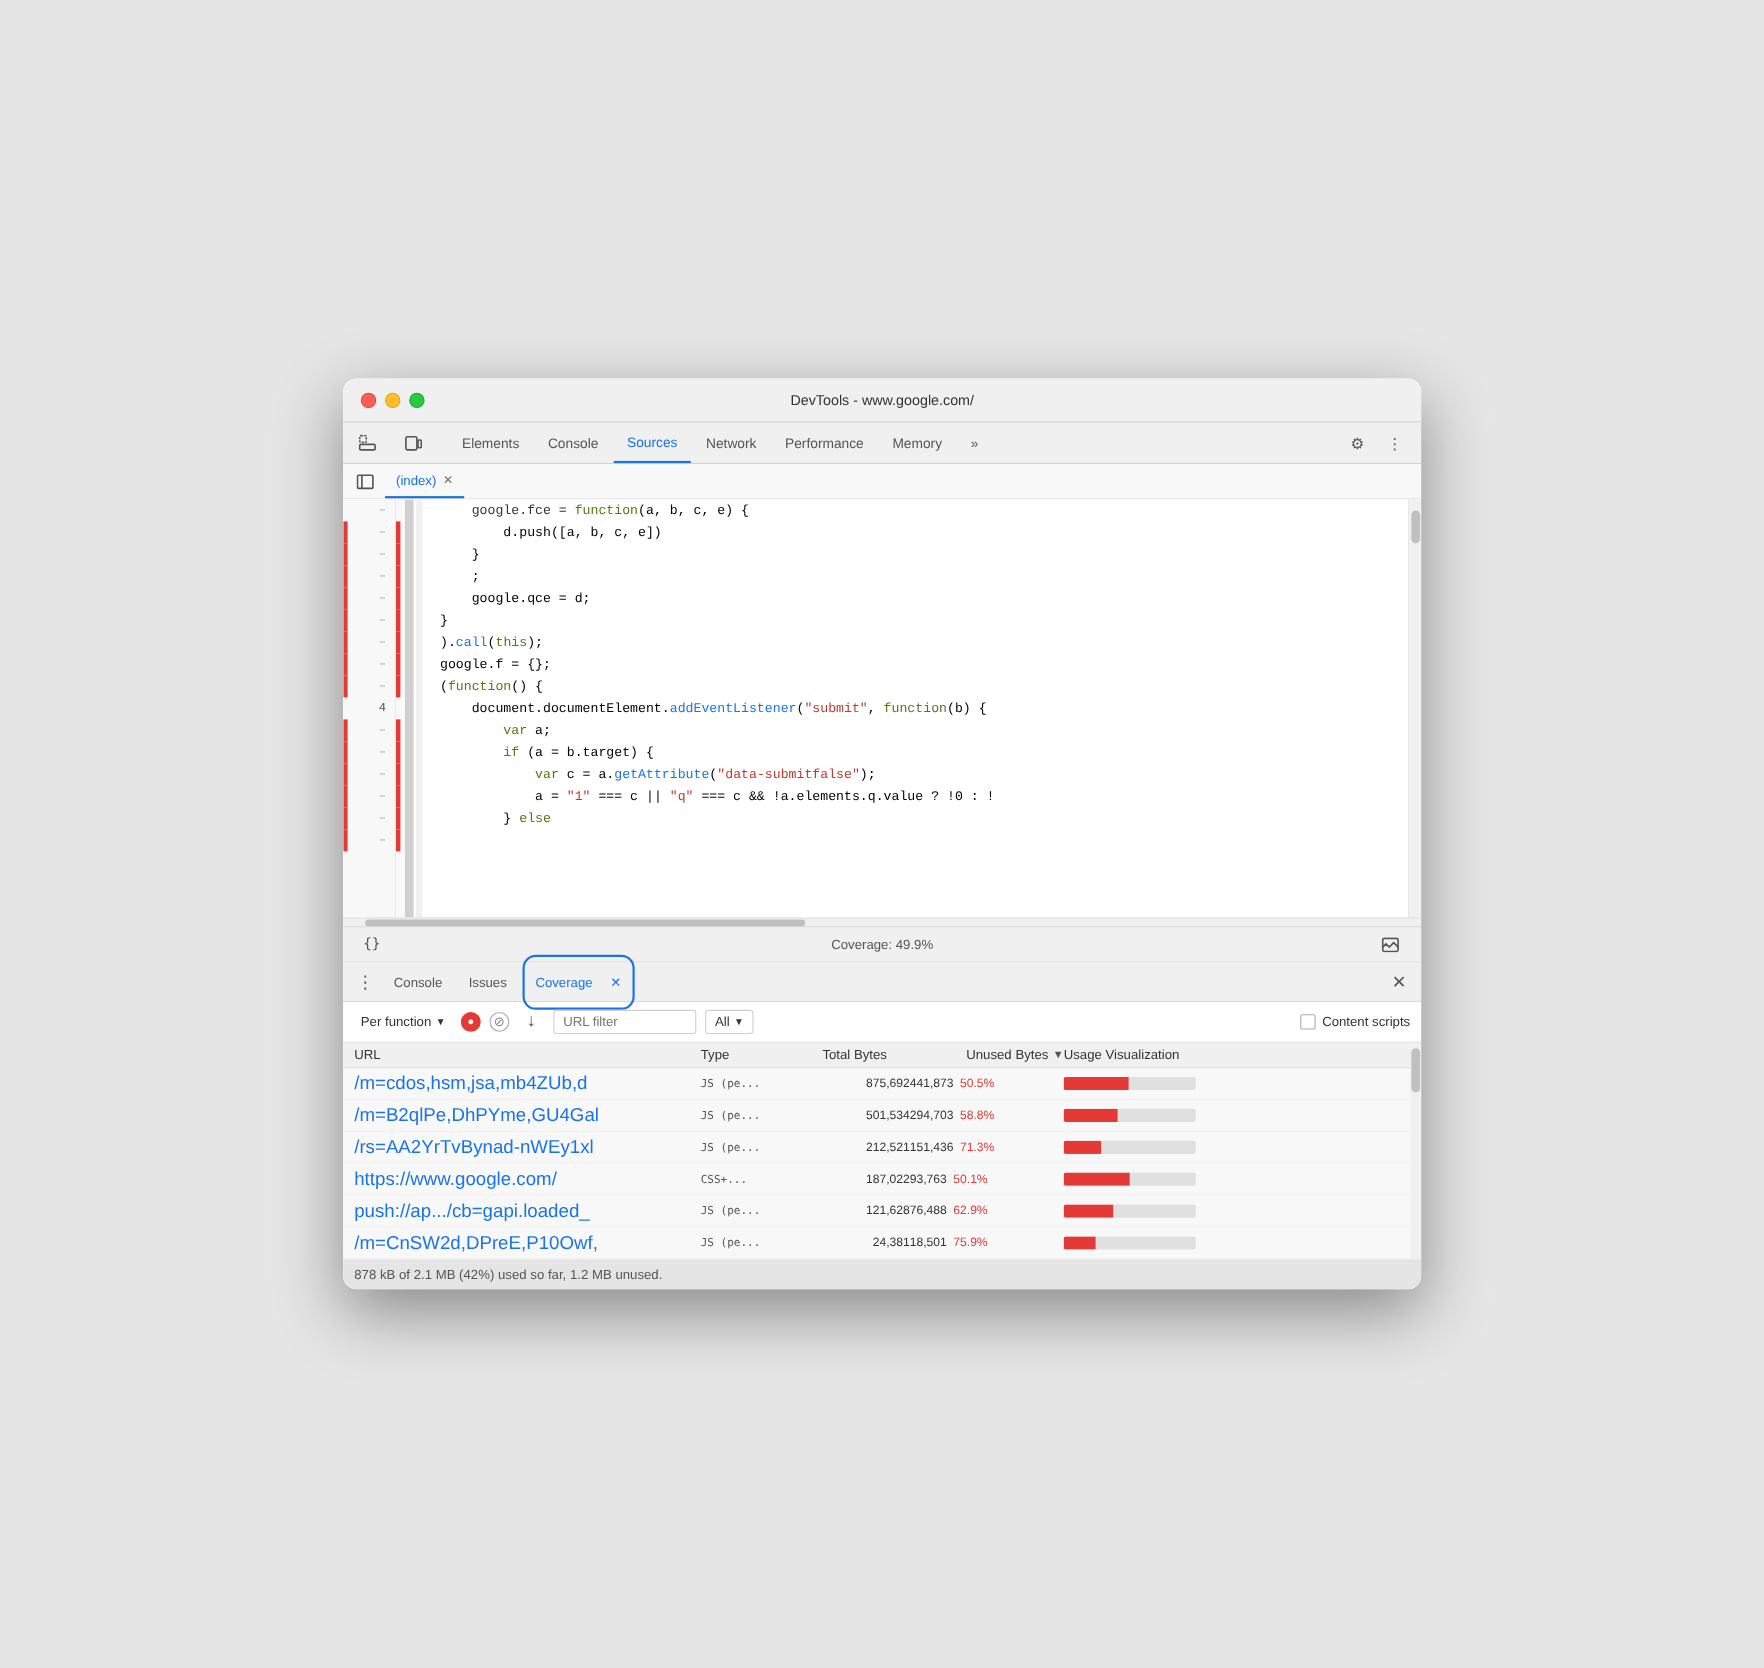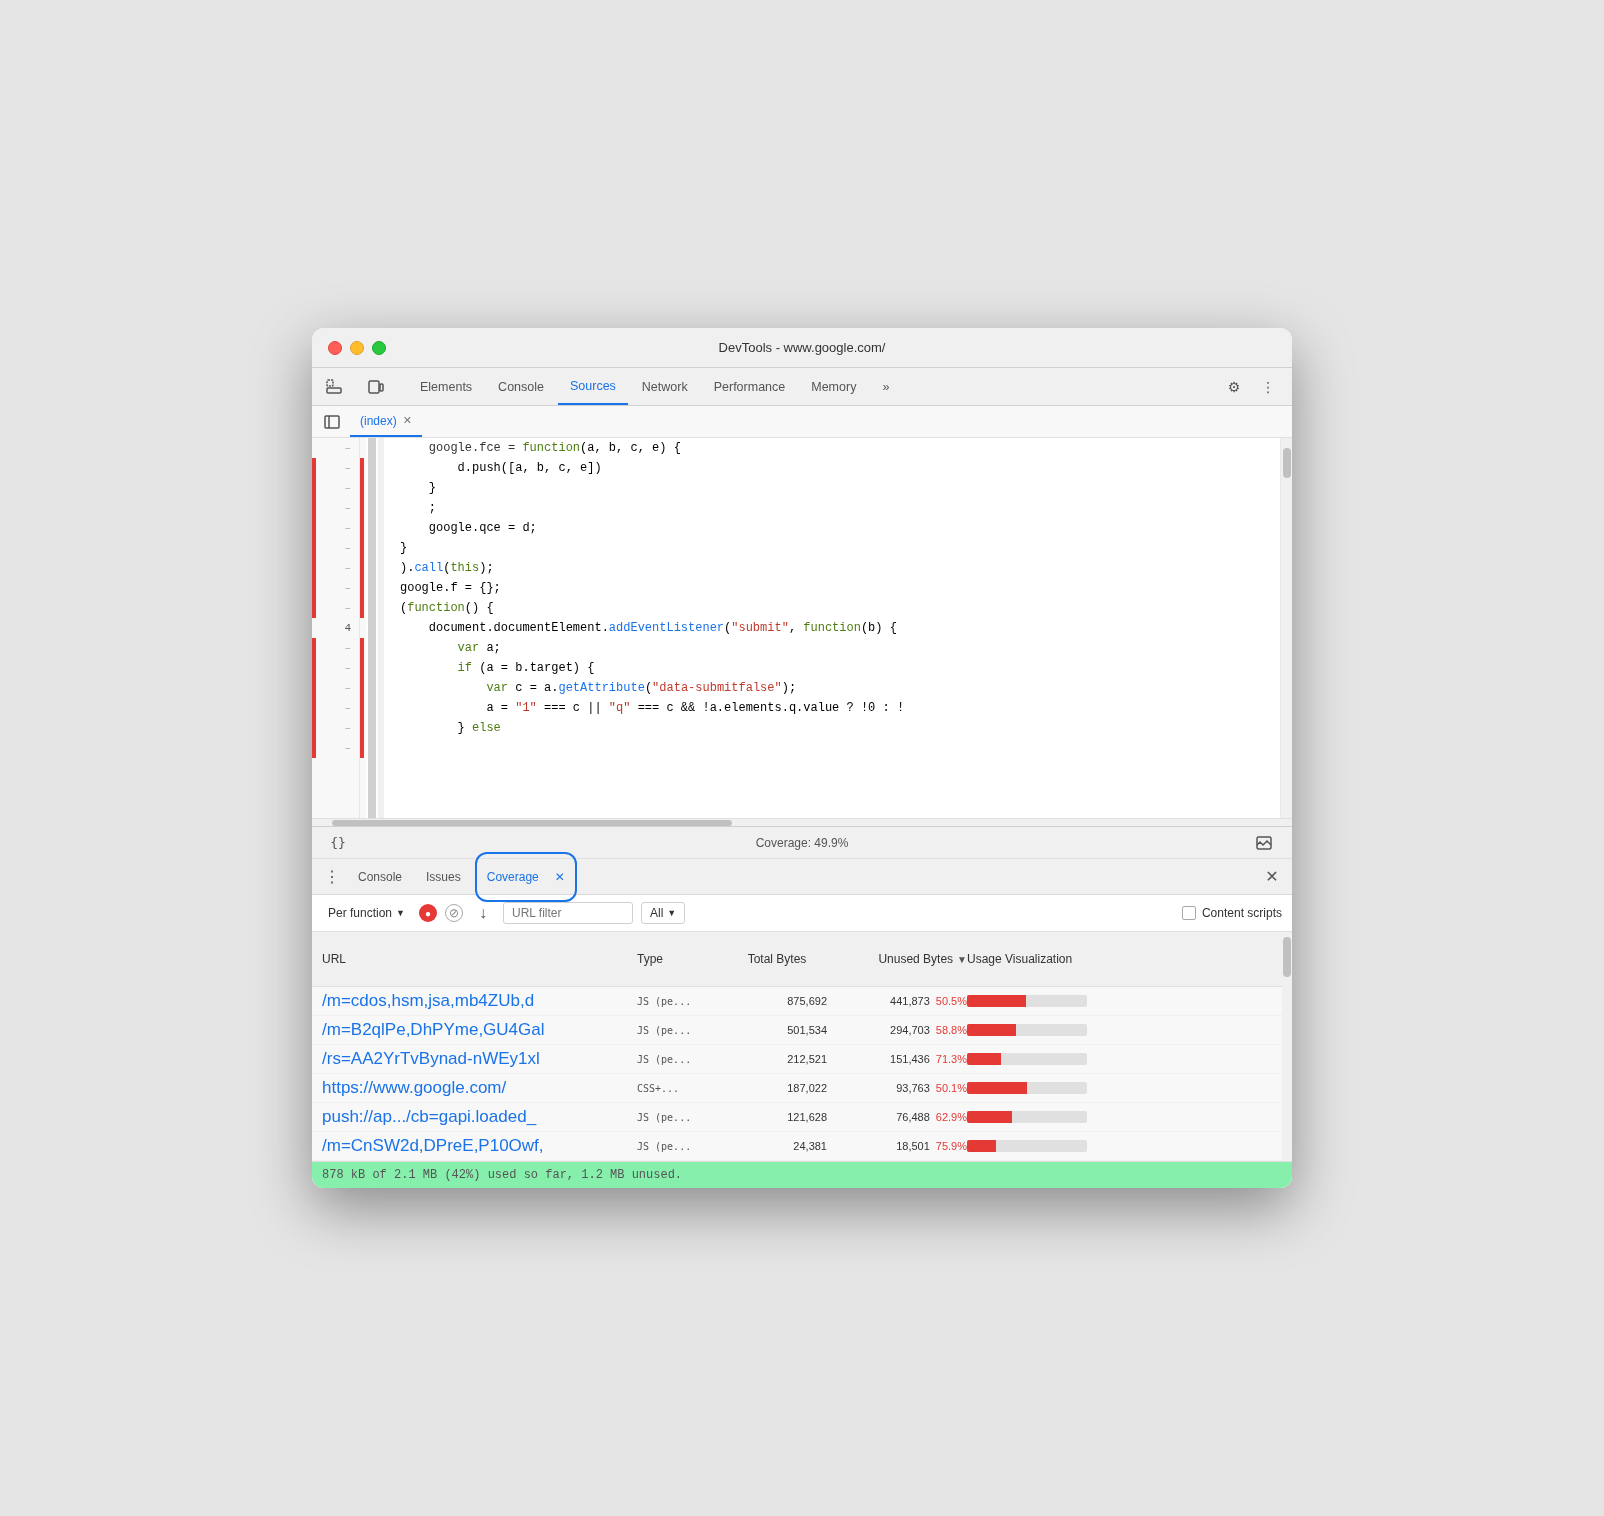--- a/index.html
+++ b/index.html
@@ -361,21 +361,21 @@
     }
     .checkbox {
       width: 14px;
       height: 14px;
       border: 1.5px solid #aaa;
       border-radius: 2px;
     }
     .table-header {
       display: grid;
       grid-template-columns: 1fr 90px 100px 140px 1fr;
-      padding: 20px 10px;
+      padding: 4px 10px;
       background: #f0f0f0;
       border-bottom: 1px solid #e0e0e0;
       font-size: 12px;
       color: #333;
       font-weight: 500;
     }
     .col-url { }
     .col-type { }
     .col-total { text-align: center; }
     .col-unused {
@@ -400,21 +400,21 @@
     }
     .cell-url { color: #1a73e8; font-size: 17px; overflow: hidden; text-overflow: ellipsis; white-space: nowrap; }
     .cell-type { color: #555; font-size: 11px; }
     .cell-total { text-align: right; font-size: 11px; color: #333; }
     .cell-unused {
       text-align: right;
       font-size: 11px;
       color: #333;
       display: flex;
       align-items: center;
-      justify-content: flex-end;
+      justify-content: flex-start;
       gap: 6px;
     }
     .pct { color: #e53935; font-size: 11px; }
     .vis-bar {
       height: 12px;
       background: #e0e0e0;
       border-radius: 2px;
       position: relative;
       overflow: hidden;
       width: 120px;
@@ -424,22 +424,21 @@
       left: 0;
       top: 0;
       height: 100%;
       background: #e53935;
     }
     .status-bar {
       padding: 6px 10px;
       font-size: 12px;
       color: #555;
       border-top: 1px solid #e0e0e0;
-      background: #86efac;
-      font-family: Liberation Mono, monospace;
+      background: #e5e5e5;
     }
     
     .table-container {
       position: relative;
       overflow: hidden;
     }
     .table-scrollbar {
       position: absolute;
       right: 0;
       top: 0;

